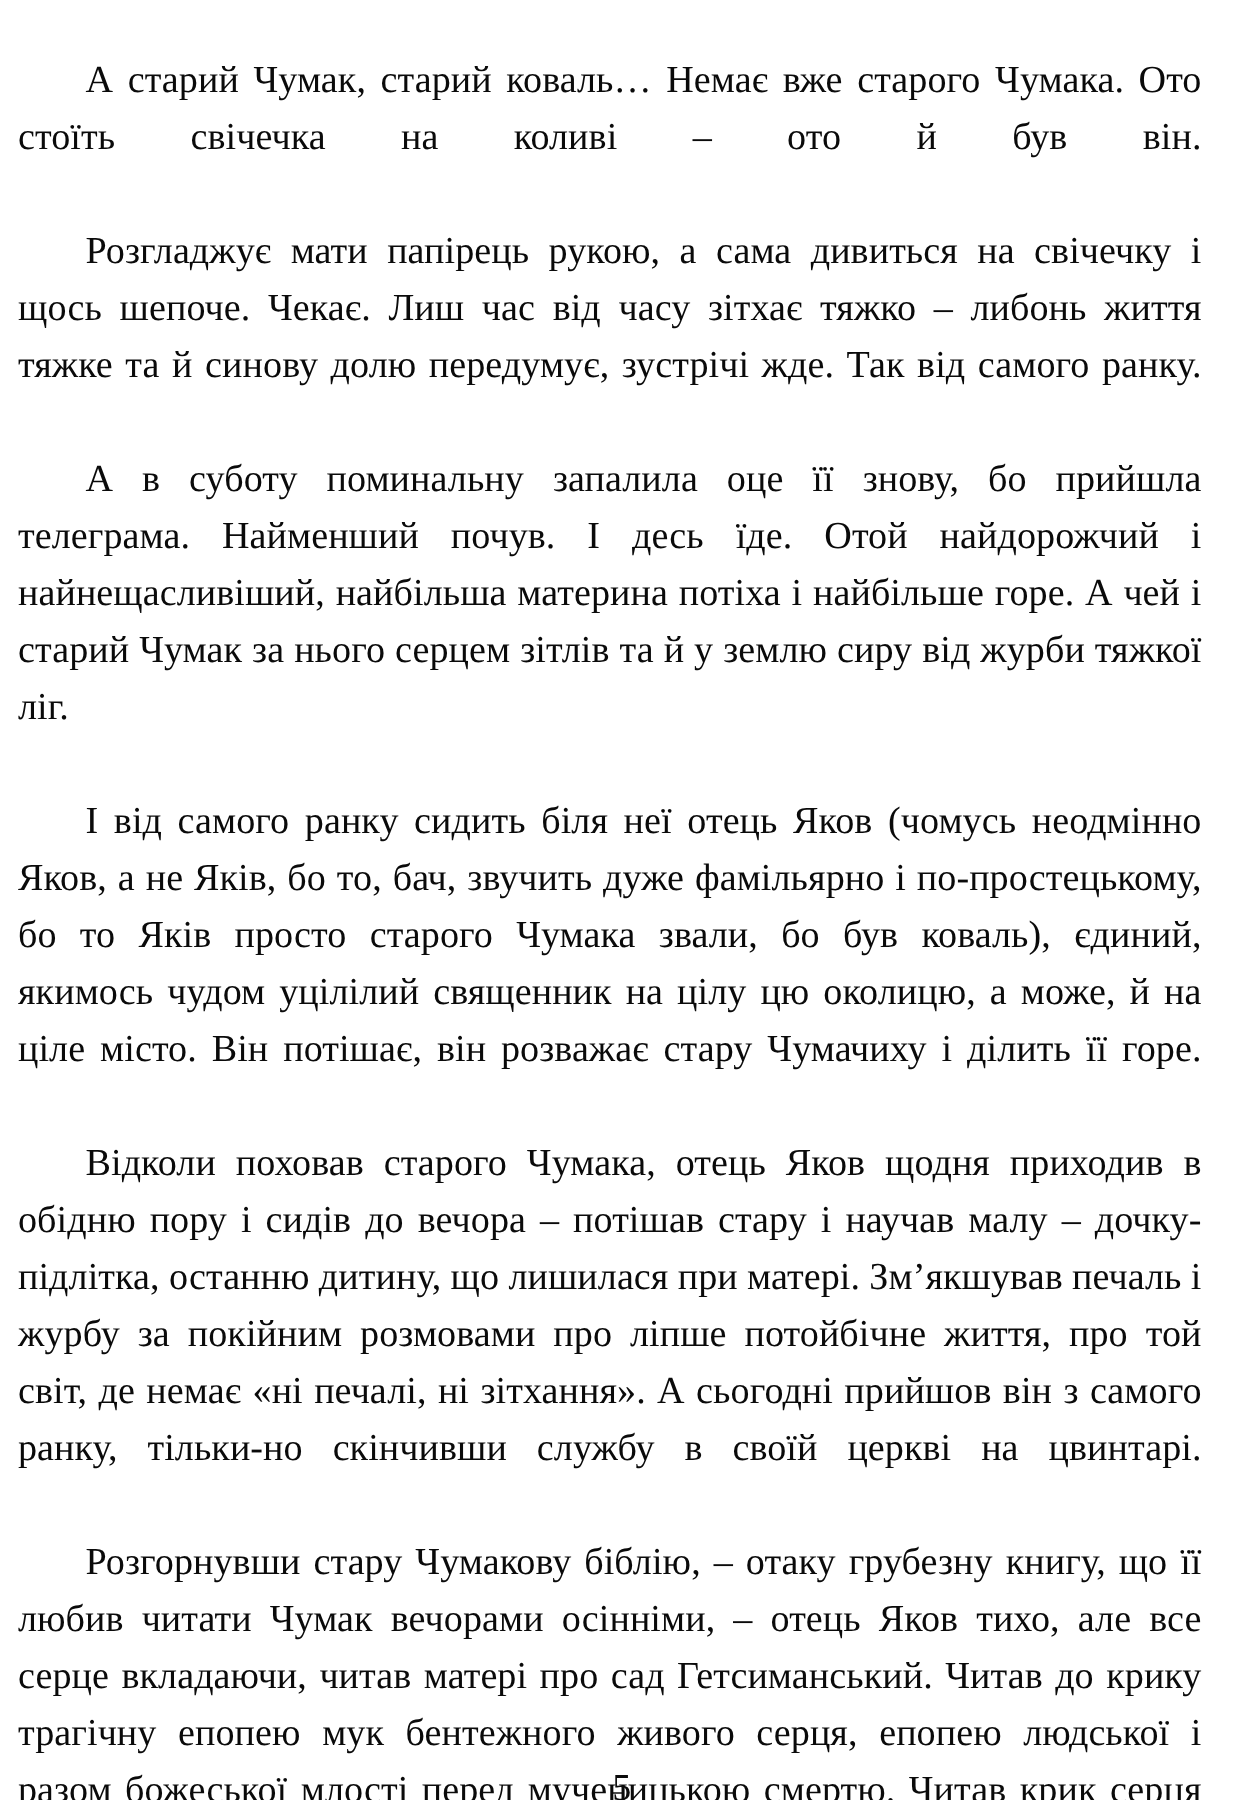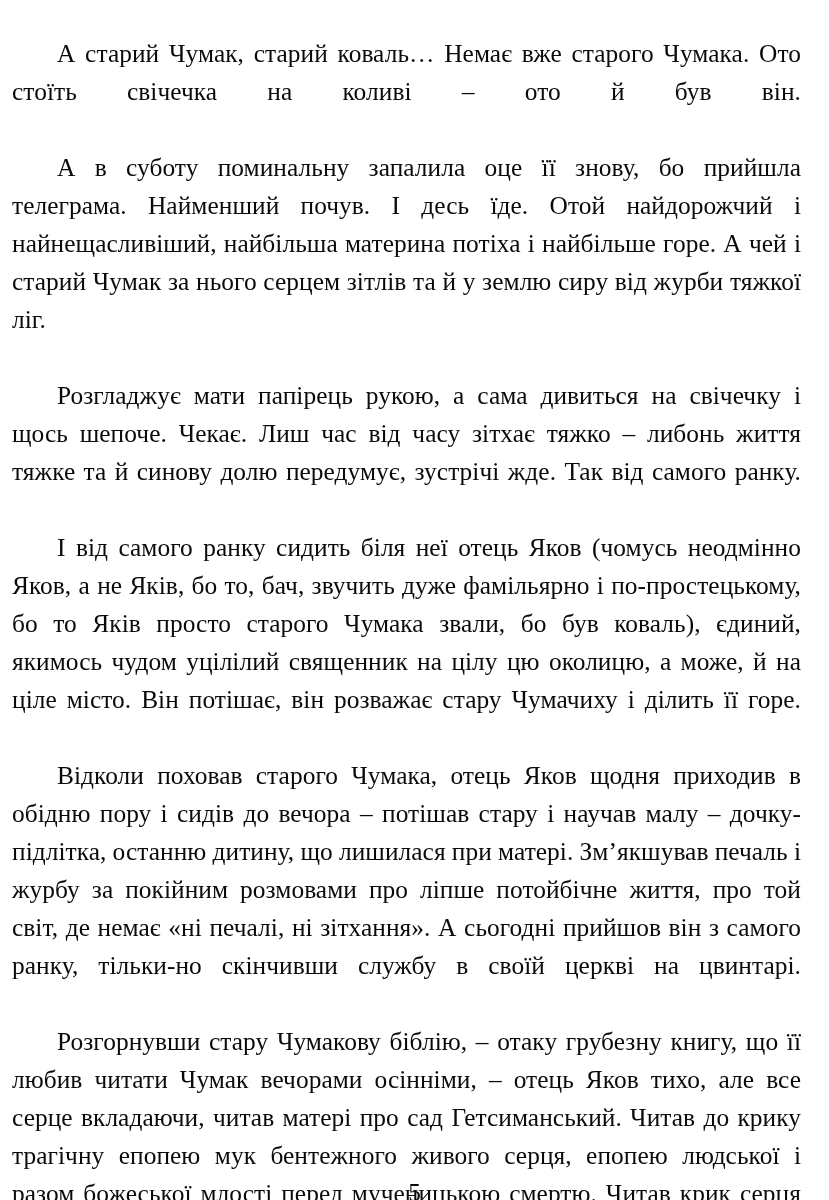--- a/index.html
+++ b/index.html
@@ -60,22 +60,22 @@
     color: #0a0a0a;
   }
 </style>
 </head>
 <body>
 
 <div class="page">
 
   <div class="text-block">
     <p class="para">А старий Чумак, старий коваль… Немає вже старого Чумака. Ото стоїть свічечка на коливі – ото й був він.</p>
+    <p class="para">Розгладжує мати папірець рукою, а сама дивиться на свічечку і щось шепоче. Чекає. Лиш час від часу зітхає тяжко – либонь життя тяжке та й синову долю передумує, зустрічі жде. Так від самого ранку.</p>
     <p class="para">А в суботу поминальну запалила оце її знову, бо прийшла телеграма. Найменший почув. І десь їде. Отой найдорожчий і найнещасливіший, найбільша материна потіха і найбільше горе. А чей і старий Чумак за нього серцем зітлів та й у землю сиру від журби тяжкої ліг.</p>
-    <p class="para">Розгладжує мати папірець рукою, а сама дивиться на свічечку і щось шепоче. Чекає. Лиш час від часу зітхає тяжко – либонь життя тяжке та й синову долю передумує, зустрічі жде. Так від самого ранку.</p>
     <p class="para">І від самого ранку сидить біля неї отець Яков (чомусь неодмінно Яков, а не Яків, бо то, бач, звучить дуже фамільярно і по-простецькому, бо то Яків просто старого Чумака звали, бо був коваль), єдиний, якимось чудом уцілілий священник на цілу цю околицю, а може, й на ціле місто. Він потішає, він розважає стару Чумачиху і ділить її горе.</p>
     <p class="para">Відколи поховав старого Чумака, отець Яков щодня приходив в обідню пору і сидів до вечора – потішав стару і научав малу – дочку-підлітка, останню дитину, що лишилася при матері. Зм’якшував печаль і журбу за покійним розмовами про ліпше потойбічне життя, про той світ, де немає «ні печалі, ні зітхання». А сьогодні прийшов він з самого ранку, тільки-но скінчивши службу в своїй церкві на цвинтарі.</p>
     <p class="para">Розгорнувши стару Чумакову біблію, – отаку грубезну книгу, що її любив читати Чумак вечорами осінніми, – отець Яков тихо, але все серце вкладаючи, читав матері про сад Гетсиманський. Читав до крику трагічну епопею мук бентежного живого серця, епопею людської і разом божеської млості перед мученицькою смертю. Читав крик серця про «чашу», аби вона минула приреченого… Читав про зраду Юди… Про відступництво Петра, що зрікся Вчителя, заким півень прокричав двічі.</p>
 
   </div>
 
   <div class="page-number">5</div>
 
 </div>
 

